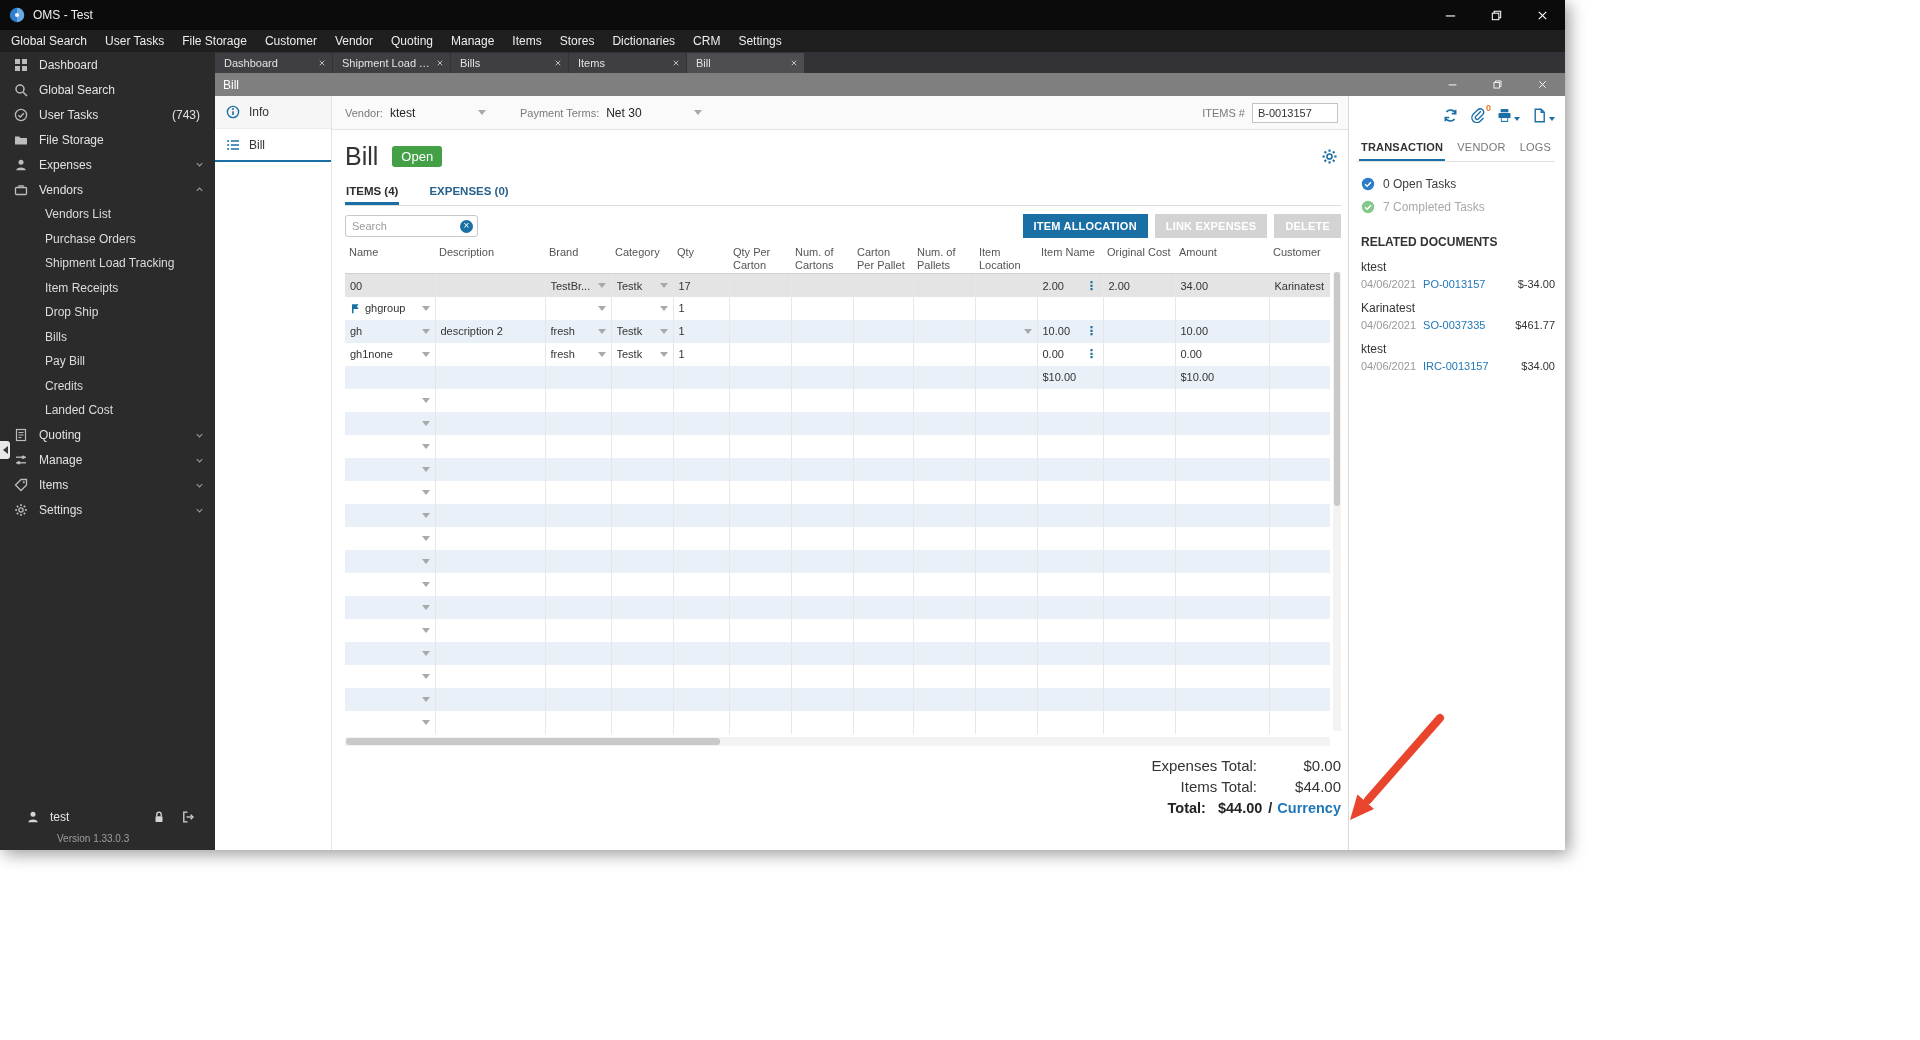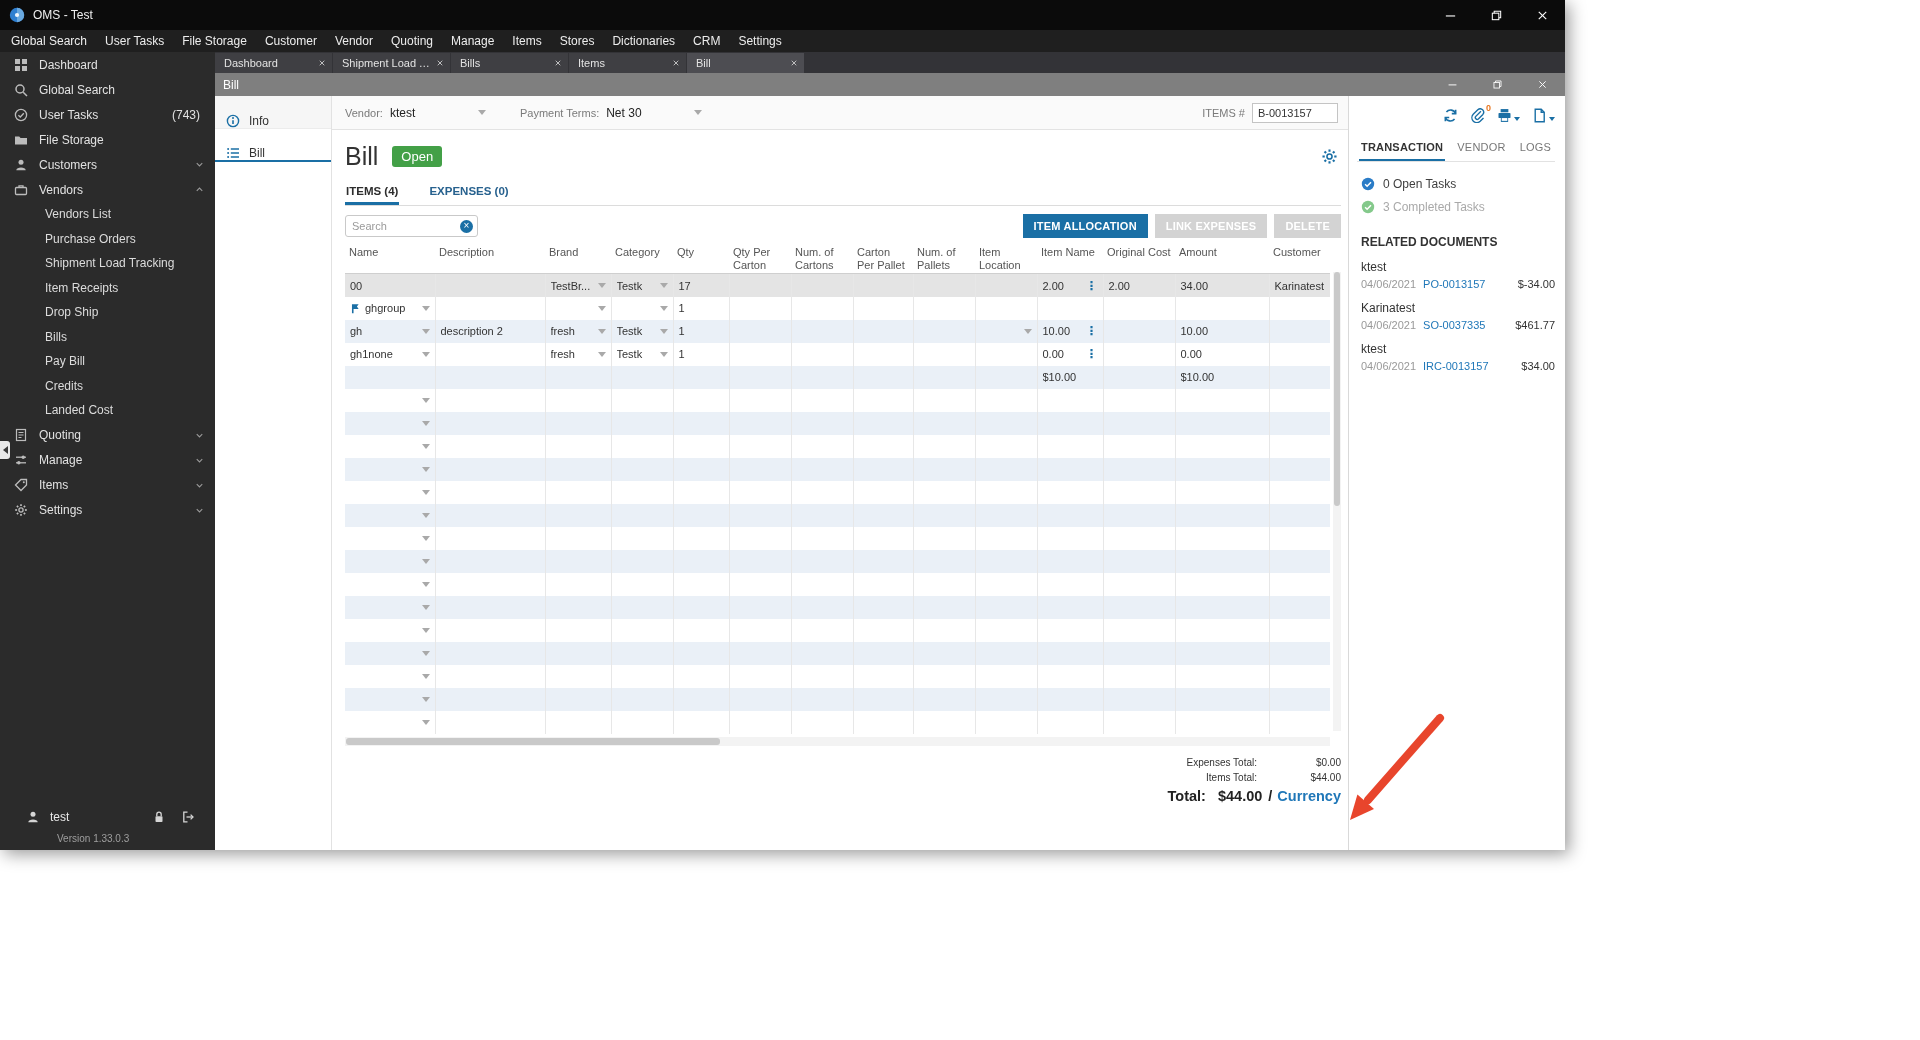--- a/index.html
+++ b/index.html
@@ -45,21 +45,21 @@
 .doc-tab.active{background:#4d4d52}
 .doc-tab-label{flex:1;white-space:nowrap;overflow:hidden;text-overflow:ellipsis;margin-right:4px}
 .tab-close{color:#c9c9c9}
 .tab-close svg{width:8px;height:8px}
 .inner-window{flex:1;display:flex;flex-direction:column;min-height:0}
 .inner-titlebar{height:23px;background:#7f7f7f;display:flex;align-items:center;flex:none}
 .inner-title{color:#fff;font-size:12px;margin-left:8px}
 .inner-body{flex:1;display:flex;min-height:0;background:#fff}
 
 .rec-nav{width:117px;border-right:1px solid #e2e2e2;flex:none;background:#fff}
-.rec-nav-item{height:33px;display:flex;align-items:flex-end;gap:9px;padding-left:11px;font-size:12px;color:#333;background:#f6f6f6;border-bottom:1px solid #ececec}
+.rec-nav-item{height:33px;display:flex;align-items:center;gap:9px;padding-left:11px;font-size:12px;color:#333;background:#f6f6f6;border-bottom:1px solid #ececec}
 .rec-nav-item .icn{color:var(--accent)}
 .rec-nav-item.active{background:#fff;border-bottom:2px solid var(--accent)}
 
 .bill-main{width:1016px;flex:none;display:flex;flex-direction:column;position:relative;background:#fff}
 .form-header{height:34px;background:#fafafa;border-bottom:1px solid #e3e3e3;display:flex;align-items:center;padding:0 10px 0 13px;flex:none}
 .fld-label{font-size:11px;color:#7a7a7a;margin-right:7px;white-space:nowrap}
 .combo{display:flex;align-items:center;width:96px;font-size:12px;color:#222}
 .combo .dd{margin-left:auto}
 .gap34{margin-left:34px}
 .bill-no-input{width:86px;height:20px;border:1px solid #c4c4c4;font-size:11px;padding:0 5px;color:#333;font-family:inherit;background:#fff}
@@ -95,21 +95,21 @@
 .dd{width:0;height:0;border-left:4px solid transparent;border-right:4px solid transparent;border-top:5px solid #a9a9a9;flex:none}
 .dots{color:var(--accent);font-weight:bold;font-size:12px;flex:none;line-height:10px}
 .cell-icn{color:var(--accent)}
 .cell-icn svg{width:11px;height:11px}
 .vsb{position:absolute;right:0;top:28px;width:8px;height:459px;background:#f3f3f3}
 .vsb .thumb{position:absolute;top:0;left:1px;width:6px;height:234px;background:#c9c9c9;border-radius:3px}
 .hsb{width:985px;height:9px;background:#f3f3f3;margin-top:3px;position:relative}
 .hsb .thumb{position:absolute;left:1px;top:1px;height:7px;width:374px;background:#c9c9c9;border-radius:3px}
 
 .totals{margin-top:11px}
-.trow2{display:flex;justify-content:flex-end;align-items:flex-start;font-size:10px;color:#333;margin-bottom:4px}
+.trow2{display:flex;justify-content:flex-end;align-items:flex-start;font-size:15px;color:#333;margin-bottom:4px}
 .tval{width:84px;text-align:right}
 .total-line{display:flex;justify-content:flex-end;align-items:baseline;font-size:14.5px;font-weight:bold;color:#222;margin-top:5px}
 .total-value{margin-left:12px}
 .total-sep{margin-left:6px}
 .currency{color:var(--link);margin-left:5px}
 .bill-footer{position:absolute;left:13px;right:7px;bottom:12px;display:flex;align-items:center}
 .bill-footer .right{margin-left:auto;display:flex;gap:9px}
 
 .right-panel{flex:1;border-left:1px solid #d9d9d9;background:#fff;padding:6px 10px 0 8px;min-width:0}
 .rp-icons{display:flex;justify-content:flex-end;align-items:center;gap:12px;height:26px;color:var(--accent)}
@@ -235,21 +235,21 @@
             </span>
             <span class="side-label">File Storage</span>
           </div>
           <div class="side-item">
             <span class="icn side-icn">
               <svg viewBox="0 0 14 14">
                 <circle cx="7" cy="4.3" r="2.5" fill="currentColor"></circle>
                 <path d="M2.3 12.3 C2.3 8.7 11.7 8.7 11.7 12.3 Z" fill="currentColor"></path>
               </svg>
             </span>
-            <span class="side-label">Customers</span>
+            <span class="side-label">Expenses</span>
             <span class="icn side-chev">
               <svg viewBox="0 0 14 14">
                 <path d="M3.5 5.3 L7 8.8 L10.5 5.3" fill="none" stroke="currentColor" stroke-width="1.4"></path>
               </svg>
             </span>
           </div>
           <div class="side-item">
             <span class="icn side-icn">
               <svg viewBox="0 0 14 14">
                 <rect x="1.5" y="4.5" width="11" height="7" rx="1" fill="none" stroke="currentColor" stroke-width="1.3"></rect>
@@ -2133,21 +2133,21 @@
                   </span>
                 <span>0 Open Tasks</span>
               </div>
               <div class="task-row muted">
                 <span class="icn task-ic green">
                     <svg viewBox="0 0 14 14">
                       <circle cx="7" cy="7" r="6.2" fill="currentColor"></circle>
                       <path d="M4.1 7.3 L6.1 9.2 L10 5.2" fill="none" stroke="#fff" stroke-width="1.5"></path>
                     </svg>
                   </span>
-                <span>3 Completed Tasks</span>
+                <span>7 Completed Tasks</span>
               </div>
             </div>
 
             <div class="rp-sec-title">RELATED DOCUMENTS</div>
             <div class="rd-list">
                 <div class="rd-item">
                   <div class="rd-party">ktest</div>
                   <div class="rd-row">
                     <span class="rd-date">04/06/2021</span>
                     <a class="rd-link">PO-0013157</a>

